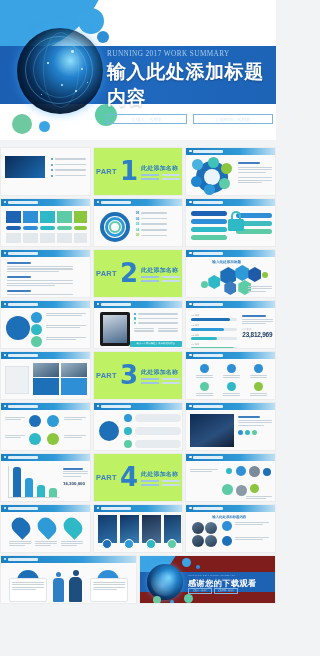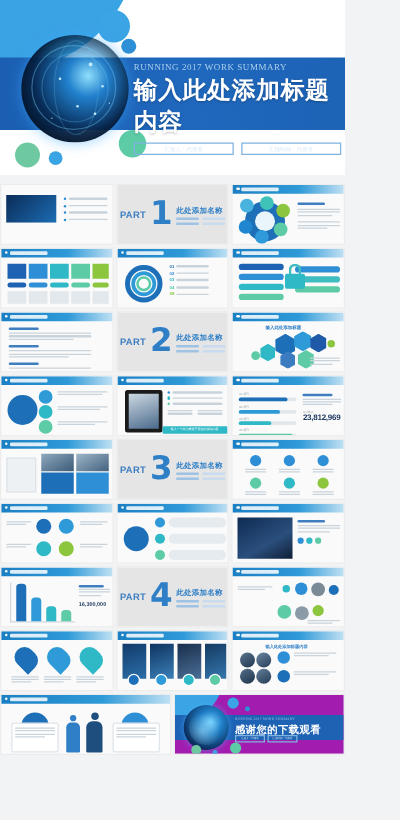--- a/index.html
+++ b/index.html
@@ -48,34 +48,34 @@
   .hbar.grad{ background:linear-gradient(90deg,#1b7fc4 0%,#2f9ad8 60%,#bfe0f3 100%); }
   .hbar i{ position:absolute; left:3px; top:2px; width:2.4px; height:2.4px; background:#fff; border-radius:1px; }
   .hbar em{ position:absolute; left:7px; top:1.6px; height:3.4px; width:30px;
             background:rgba(255,255,255,.85); border-radius:1px; }
 
   .tline{ background:#c9d3db; height:1.5px; border-radius:1px; }
   .tline.sm{ height:1.1px; }
   .dotrow{ display:flex; align-items:center; gap:2px; }
 
   
-  .part{ display:flex; align-items:center; justify-content:center; height:100%; gap:3px; background:#e5e5e5;}
+  .part{ display:flex; align-items:center; justify-content:center; height:100%; gap:3px; background:#bef264;}
   .part .pw{ color:#3f7fc1; font-size:7.5px; font-weight:bold; letter-spacing:.3px; }
   .part .pn{ color:#2f7fc6; font-size:26px; font-weight:bold; line-height:.8; font-family:"DejaVu Sans",sans-serif;}
   .part .prt{ display:flex; flex-direction:column; gap:1.5px; }
   .part .ptitle{ color:#2f7fc6; font-size:6px; font-weight:bold; letter-spacing:.2px;}
   .part .psub{ display:flex; gap:3px; }
   .part .psub b{ display:block; width:18px; height:2px; background:#9fc3e4; }
   .part .psub u{ display:block; width:18px; height:2px; background:#c9dcef; }
   .ph{ position:absolute; background:#cfd8de; }
   .cc{ position:absolute; border-radius:50%; }
   .hex{ position:absolute; clip-path:polygon(50% 0,100% 25%,100% 75%,50% 100%,0 75%,0 25%); }
 
   
-  .thx{ position:relative; height:100%; background:#a21caf; overflow:hidden; }
+  .thx{ position:relative; height:100%; background:#7f1d1d; overflow:hidden; }
   .thx-lt{ position:absolute; left:-12px; top:-12px; width:50px; height:34px; background:#3ba4e4; border-bottom-right-radius:40px 34px;}
   .thx-band{ position:absolute; left:0; top:16px; width:100%; height:20px; background:#1e62b4; }
   .thx-globe{ position:absolute; left:7px; top:8px; width:36px; height:36px; border-radius:50%;
               background:radial-gradient(circle at 60% 38%, #6fd0ff 0%, #1f7ec6 30%, #0b2c5c 72%, #061c3d 100%);
               box-shadow:0 0 5px rgba(70,180,255,.6); }
   .thx-globe::after{ content:""; position:absolute; inset:4px; border-radius:50%;
               background:radial-gradient(circle at 40% 60%, rgba(180,235,255,.5) 0%, rgba(10,40,80,0) 60%); }
   .thx-en{ position:absolute; left:48px; top:18px; font-size:2.7px; color:#a8cdec; letter-spacing:.25px; font-family:"Liberation Serif",serif;}
   .thx-cn{ position:absolute; left:48px; top:21.5px; font-size:8.2px; color:#fff; font-weight:bold; letter-spacing:.4px;
            font-family:"DejaVu Sans",sans-serif;}

